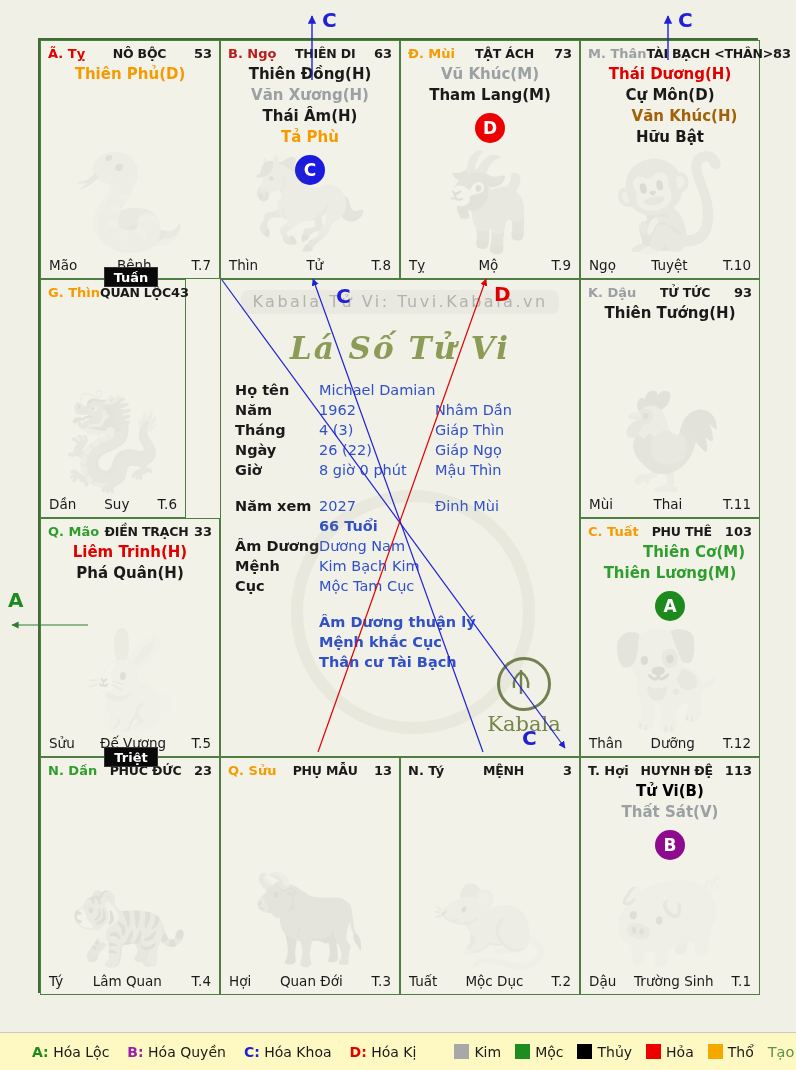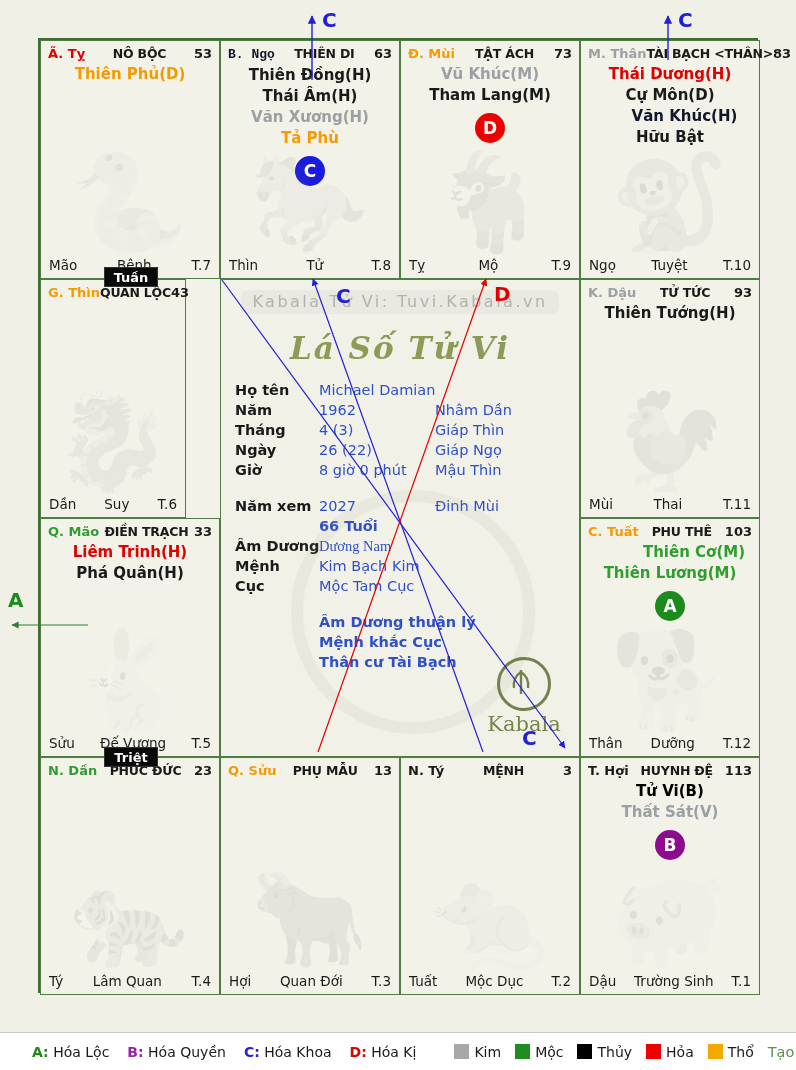--- a/index.html
+++ b/index.html
@@ -49,21 +49,21 @@
   .letter{position:absolute;z-index:6;font-size:20px;font-weight:600;line-height:1;pointer-events:none;}
   .l-blue{color:#2020d8;} .l-red{color:#e00000;} .l-green:{color:#1d8a1d;}
   .letter.c-tl{left:322px;top:10px;}
   .letter.c-tr{left:678px;top:10px;}
   .letter.c-mid{left:336px;top:286px;}
   .letter.d-mid{left:494px;top:284px;}
   .letter.c-bot{left:522px;top:728px;}
   .letter.a-left{left:8px;top:590px;color:#1d8a1d;}
 
   
-  .footer{position:absolute;left:0;top:1032px;width:796px;height:38px;background:#ffffff;border-top:1px solid #c9c9c9;box-sizing:border-box;}
+  .footer{position:absolute;left:0;top:1032px;width:796px;height:38px;background:#fef9c3;border-top:1px solid #c9c9c9;box-sizing:border-box;}
   .legend{display:flex;align-items:center;height:100%;padding:0 34px 0 32px;gap:0;font-size:14px;color:#1a1a1a;}
   .tr-item{margin-right:18px;white-space:nowrap;}
   .tr-letter{font-weight:bold;}
   .divider{width:1px;height:22px;background:#888;margin:0 16px 0 4px;}
   .el-item{display:flex;align-items:center;margin-right:14px;white-space:nowrap;}
   .swatch{width:15px;height:15px;margin-right:5px;display:inline-block;}
   .credit{margin-left:auto;color:#5d8f4e;font-size:14.5px;white-space:nowrap;}
 </style>
 </head>
 <body>
@@ -86,28 +86,28 @@
       <div class="cell-foot">
         <span class="branch">Mão</span>
         <span class="stage">Bệnh</span>
         <span class="tnum">T.7</span>
       </div>
     </div>
 
     <div class="cell" style="left:180px;top:0;width:180px;height:239px;">
       <div class="animal">🐎</div>
       <div class="cell-head">
-        <span class="can" style="color: #0f172a; font-family: Liberation Mono, monospace;">B. Ngọ</span>
+        <span class="can" style="color: #b91c1c;">B. Ngọ</span>
         <span class="pname">THIÊN DI</span>
         <span class="num">63</span>
       </div>
       <div class="stars">
           <div class="star-line" style="color: rgb(26, 26, 26);">Thiên Đồng(H)</div>
+          <div class="star-line" style="color: rgb(154, 160, 163);">Văn Xương(H)</div>
           <div class="star-line" style="color: rgb(26, 26, 26);">Thái Âm(H)</div>
-          <div class="star-line" style="color: rgb(154, 160, 163);">Văn Xương(H)</div>
           <div class="star-line" style="color: rgb(245, 155, 0);">Tả Phù</div>
         </div>
       <div class="badge" style="background: rgb(26, 26, 224);">C</div>
       <div class="cell-foot">
         <span class="branch">Thìn</span>
         <span class="stage">Tử</span>
         <span class="tnum">T.8</span>
       </div>
     </div>
 
@@ -133,21 +133,21 @@
     <div class="cell" style="left:540px;top:0;width:180px;height:239px;">
       <div class="animal">🐒</div>
       <div class="cell-head">
         <span class="can" style="color: rgb(154, 160, 163);">M. Thân</span>
         <span class="pname">TÀI BẠCH &lt;THÂN&gt;</span>
         <span class="num">83</span>
       </div>
       <div class="stars">
           <div class="star-line" style="color: rgb(224, 0, 0);">Thái Dương(H)</div>
           <div class="star-line" style="color: rgb(26, 26, 26);">Cự Môn(D)</div>
-          <div class="star-line" style="color: #0f172a; margin-left: 29px;">Văn Khúc(H)</div>
+          <div class="star-line" style="color: #a16207; margin-left: 29px;">Văn Khúc(H)</div>
           <div class="star-line" style="color: rgb(26, 26, 26);">Hữu Bật</div>
         </div>
 
       <div class="cell-foot">
         <span class="branch">Ngọ</span>
         <span class="stage">Tuyệt</span>
         <span class="tnum">T.10</span>
       </div>
     </div>
 
@@ -313,21 +313,21 @@
 
         <div class="spacer-row"></div>
 
         <div class="ilabel">Năm xem</div>
         <div class="ival">2027</div>
         <div class="ival">Đinh Mùi</div>
         <div class="ilabel"></div>
         <div class="ival b">66 Tuổi</div>
         <div class="ival"></div>
         <div class="ilabel">Âm Dương</div>
-        <div class="ival" style="grid-column:2/4;font-family:Liberation Serif, serif;">Dương Nam</div>
+        <div class="ival" style="grid-column:2/4;">Dương Nam</div>
         <div class="ilabel">Mệnh</div>
         <div class="ival" style="grid-column:2/4;">Kim Bạch Kim</div>
         <div class="ilabel">Cục</div>
         <div class="ival" style="grid-column:2/4;">Mộc Tam Cục</div>
       </div>
 
       <div class="notes">
         <div>Âm Dương thuận lý</div>
         <div>Mệnh khắc Cục</div>
         <div>Thân cư Tài Bạch</div>

